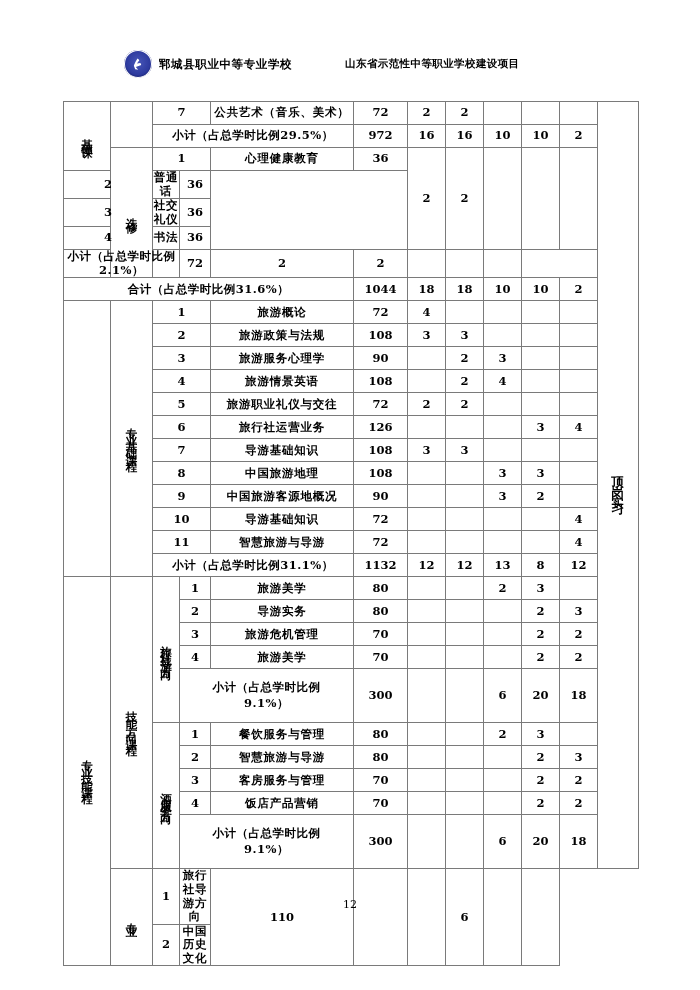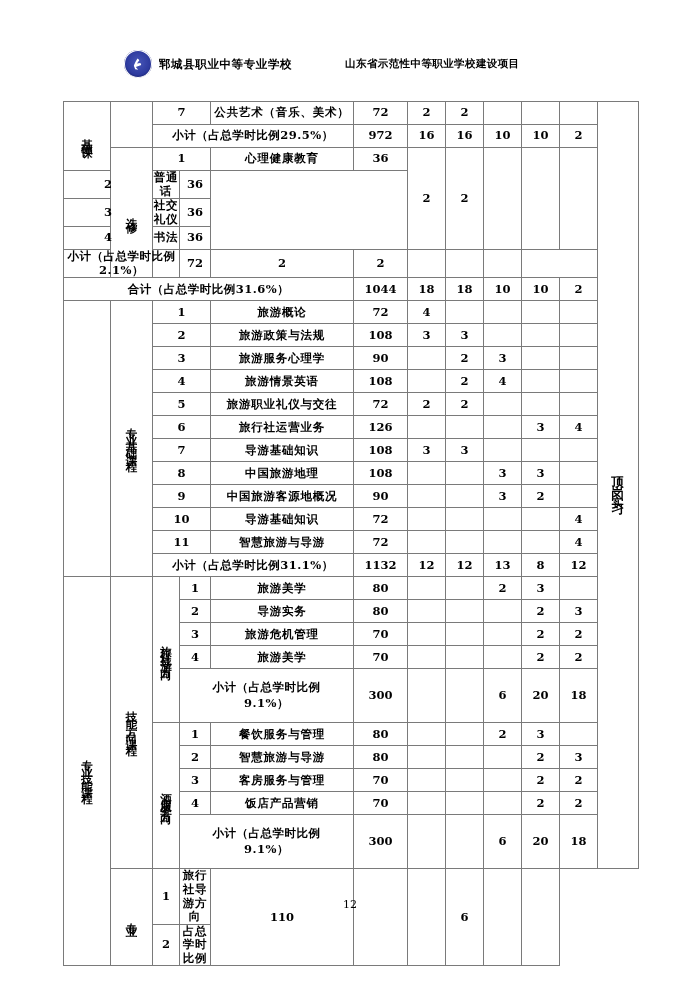--- a/index.html
+++ b/index.html
@@ -520,21 +520,21 @@
         <td class="cname">旅行社导游方向</td>
         <td class="hours" rowspan="2">110</td>
         <td class="sem" rowspan="2"></td>
         <td class="sem" rowspan="2"></td>
         <td class="sem" rowspan="2">6</td>
         <td class="sem" rowspan="2"></td>
         <td class="sem" rowspan="2"></td>
       </tr>
       <tr>
         <td class="num">2</td>
-        <td class="cname">占总学时比例</td>
+        <td class="cname">中国历史文化</td>
       </tr>
 
     </tbody>
       </table>
   </div>
 
   <div class="page-number">12</div>
 
 </div>
 

